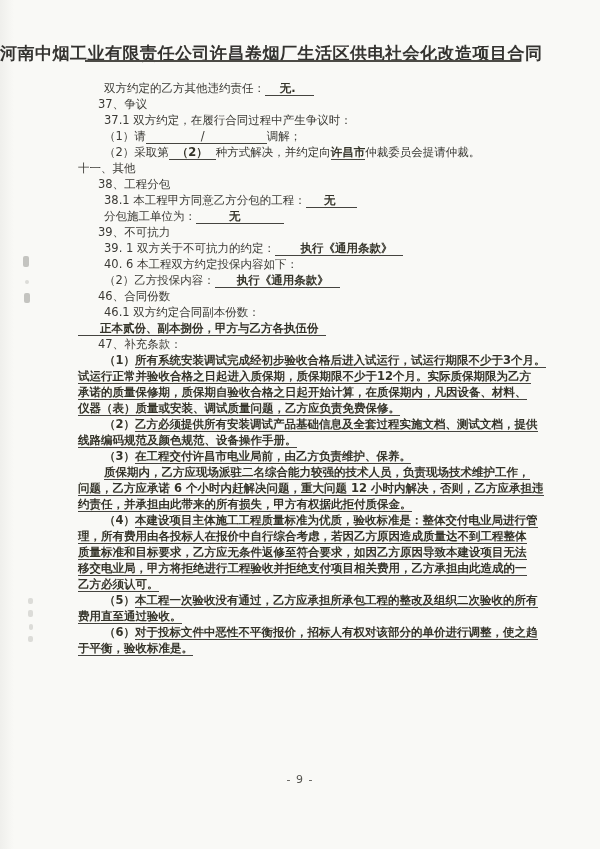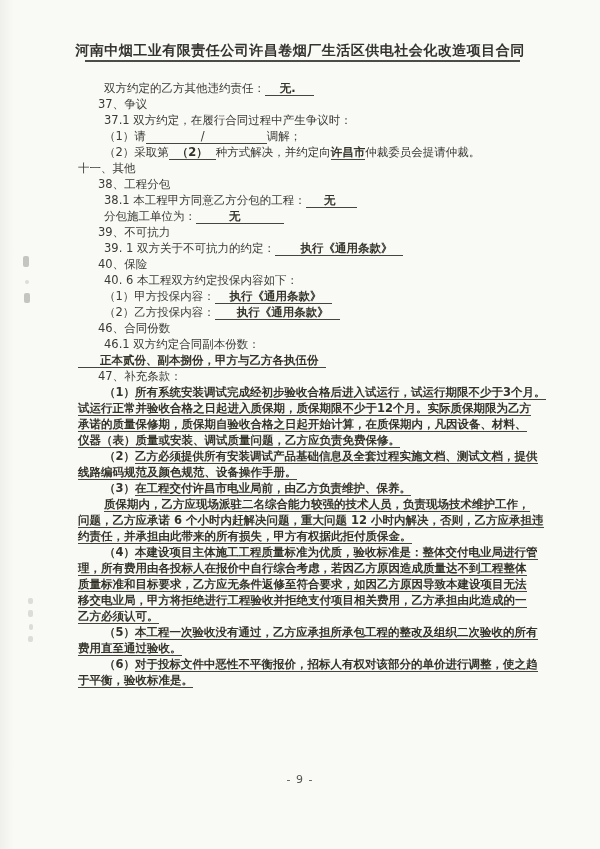--- a/index.html
+++ b/index.html
@@ -8,22 +8,22 @@
     width:600px;height:849px;
     background:#f9f9f6;
     background-image:linear-gradient(90deg, #efefec 0, #f9f9f6 14px),
                      linear-gradient(0deg, #f2f2ef 0, #f9f9f6 10px);
     font-family:"DejaVu Sans","Liberation Sans",sans-serif;
     color:#3b3a35;
     overflow:hidden;
   }
   .title{
     position:absolute;top:42px;left:0;right:0;
-    text-align:center;
-    font-size:14px;font-weight:700;letter-spacing:.5px;
+    text-align:left;
+    font-size:17px;font-weight:700;letter-spacing:.5px;
     color:#343330;
   }
   .rule{
     position:absolute;top:60px;left:85px;width:435px;
     border-top:2px solid #4d4c47;
   }
   .content{
     position:absolute;top:80px;left:78px;width:452px;
     font-size:11.5px;line-height:16px;
   }
@@ -53,23 +53,21 @@
       <div class="ln ind-h"><span>37、争议</span></div>
       <div class="ln ind-p"><span>37.1 双方约定，在履行合同过程中产生争议时：</span></div>
       <div class="ln ind-p"><span>（1）请</span><span class="u">&nbsp;&nbsp;&nbsp;&nbsp;&nbsp;&nbsp;&nbsp;&nbsp;&nbsp;&nbsp;&nbsp;&nbsp;&nbsp;&nbsp;&nbsp;/&nbsp;&nbsp;&nbsp;&nbsp;&nbsp;&nbsp;&nbsp;&nbsp;&nbsp;&nbsp;&nbsp;&nbsp;&nbsp;&nbsp;&nbsp;&nbsp;&nbsp;</span><span>调解；</span></div>
       <div class="ln ind-p"><span>（2）采取第</span><span class="u b">&nbsp;&nbsp;（2）&nbsp;&nbsp;</span><span>种方式解决，并约定向</span><span class="u b">许昌市</span><span>仲裁委员会提请仲裁。</span></div>
       <div class="ln ind-m"><span>十一、其他</span></div>
       <div class="ln ind-h"><span>38、工程分包</span></div>
       <div class="ln ind-p"><span>38.1 本工程甲方同意乙方分包的工程：</span><span class="u">&nbsp;&nbsp;&nbsp;&nbsp;&nbsp;</span><span class="u b">无</span><span class="u">&nbsp;&nbsp;&nbsp;&nbsp;&nbsp;&nbsp;</span></div>
       <div class="ln ind-p"><span>分包施工单位为：</span><span class="u">&nbsp;&nbsp;&nbsp;&nbsp;&nbsp;&nbsp;&nbsp;&nbsp;&nbsp;</span><span class="u b">无</span><span class="u">&nbsp;&nbsp;&nbsp;&nbsp;&nbsp;&nbsp;&nbsp;&nbsp;&nbsp;&nbsp;&nbsp;&nbsp;</span></div>
       <div class="ln ind-h"><span>39、不可抗力</span></div>
       <div class="ln ind-p"><span>39. 1 双方关于不可抗力的约定：</span><span class="u">&nbsp;&nbsp;&nbsp;&nbsp;&nbsp;&nbsp;&nbsp;</span><span class="u b">执行《通用条款》</span><span class="u">&nbsp;&nbsp;&nbsp;</span></div>
-      <div class="ln ind-h"><span>40、保险</span></div>
       <div class="ln ind-p"><span>40. 6 本工程双方约定投保内容如下：</span></div>
-      <div class="ln ind-p"><span>（1）甲方投保内容：</span><span class="u">&nbsp;&nbsp;&nbsp;&nbsp;</span><span class="u b">执行《通用条款》</span><span class="u">&nbsp;&nbsp;&nbsp;</span></div>
       <div class="ln ind-p"><span>（2）乙方投保内容：</span><span class="u">&nbsp;&nbsp;&nbsp;&nbsp;&nbsp;&nbsp;</span><span class="u b">执行《通用条款》</span><span class="u">&nbsp;&nbsp;&nbsp;</span></div>
       <div class="ln ind-h"><span>46、合同份数</span></div>
       <div class="ln ind-p"><span>46.1 双方约定合同副本份数：</span></div>
       <div class="ln ind-m"><span class="u">&nbsp;&nbsp;&nbsp;&nbsp;&nbsp;&nbsp;</span><span class="u b">正本贰份、副本捌份，甲方与乙方各执伍份</span><span class="u">&nbsp;&nbsp;</span></div>
       <div class="ln ind-h"><span>47、补充条款：</span></div>
       <div class="ln ind-p"><span class="b">（1）</span><span class="u b">所有系统安装调试完成经初步验收合格后进入试运行，试运行期限不少于3个月。</span></div>
       <div class="ln ind-m"><span class="u b">试运行正常并验收合格之日起进入质保期，质保期限不少于12个月。实际质保期限为乙方</span></div>
       <div class="ln ind-m"><span class="u b">承诺的质量保修期，质保期自验收合格之日起开始计算，在质保期内，凡因设备、材料、</span></div>
       <div class="ln ind-m"><span class="u b">仪器（表）质量或安装、调试质量问题，乙方应负责免费保修。</span></div>
       <div class="ln ind-p"><span class="b">（2）</span><span class="u b">乙方必须提供所有安装调试产品基础信息及全套过程实施文档、测试文档，提供</span></div>

